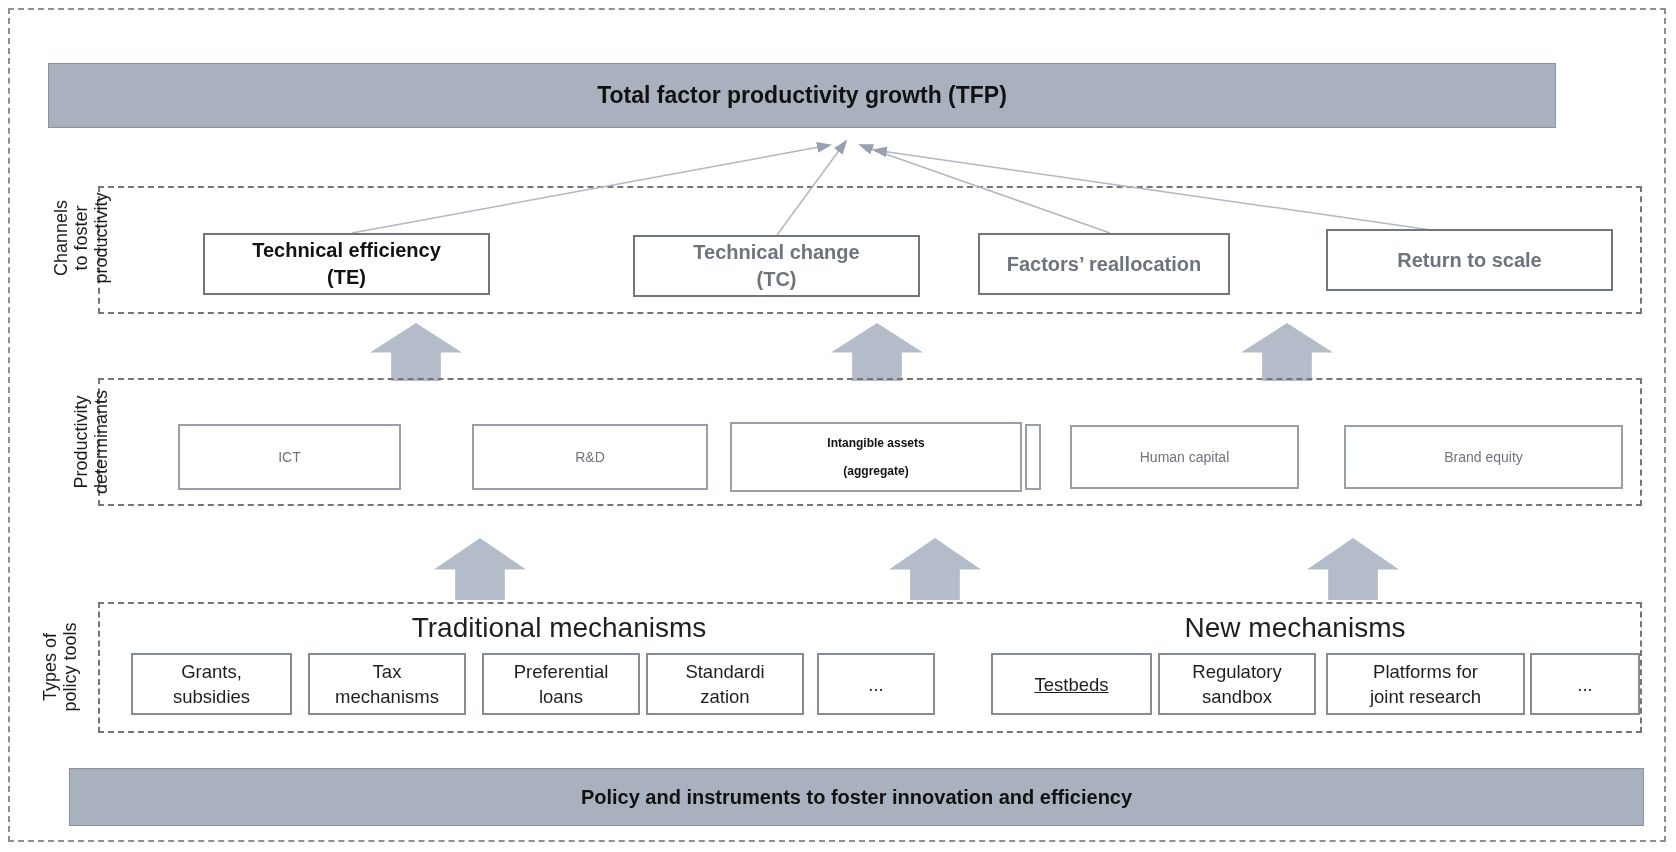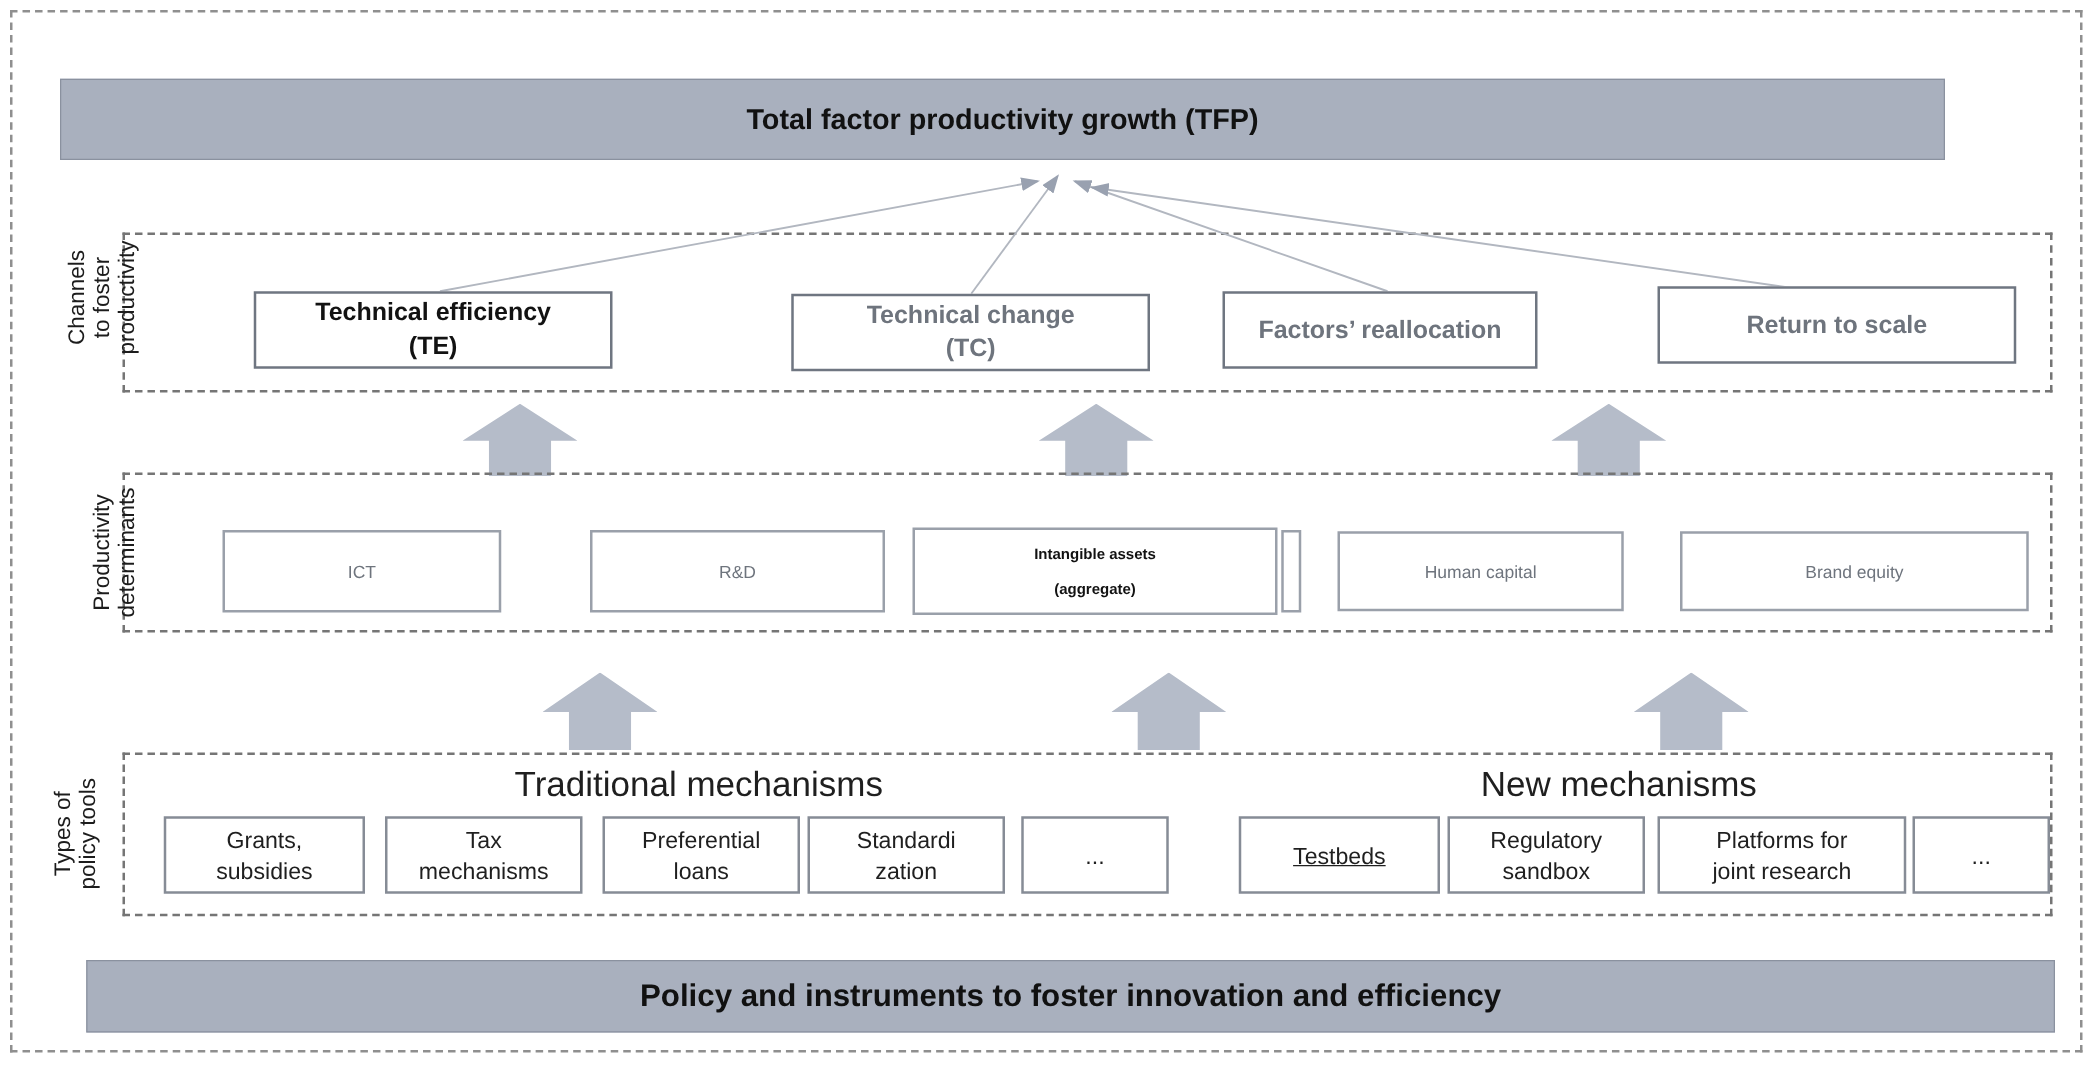--- a/index.html
+++ b/index.html
@@ -115,15 +115,15 @@
 zation</div>
 <div class="abs wbox pol" style="left:817px;top:653px;width:118px;height:62px;">...</div>
 
 <div class="abs wbox pol" style="left:991px;top:653px;width:161px;height:62px;text-decoration:underline;">Testbeds</div>
 <div class="abs wbox pol" style="left:1158px;top:653px;width:158px;height:62px;">Regulatory
 sandbox</div>
 <div class="abs wbox pol" style="left:1326px;top:653px;width:199px;height:62px;">Platforms for
 joint research</div>
 <div class="abs wbox pol" style="left:1530px;top:653px;width:110px;height:62px;">...</div>
 
-<div class="abs bar" style="left:69px;top:768px;width:1575px;height:58px;font-size:25px;">
+<div class="abs bar" style="left:69px;top:768px;width:1575px;height:58px;font-size:20px;">
   <span>Policy and instruments to foster innovation and efficiency</span>
 </div>
 
 </body></html>

